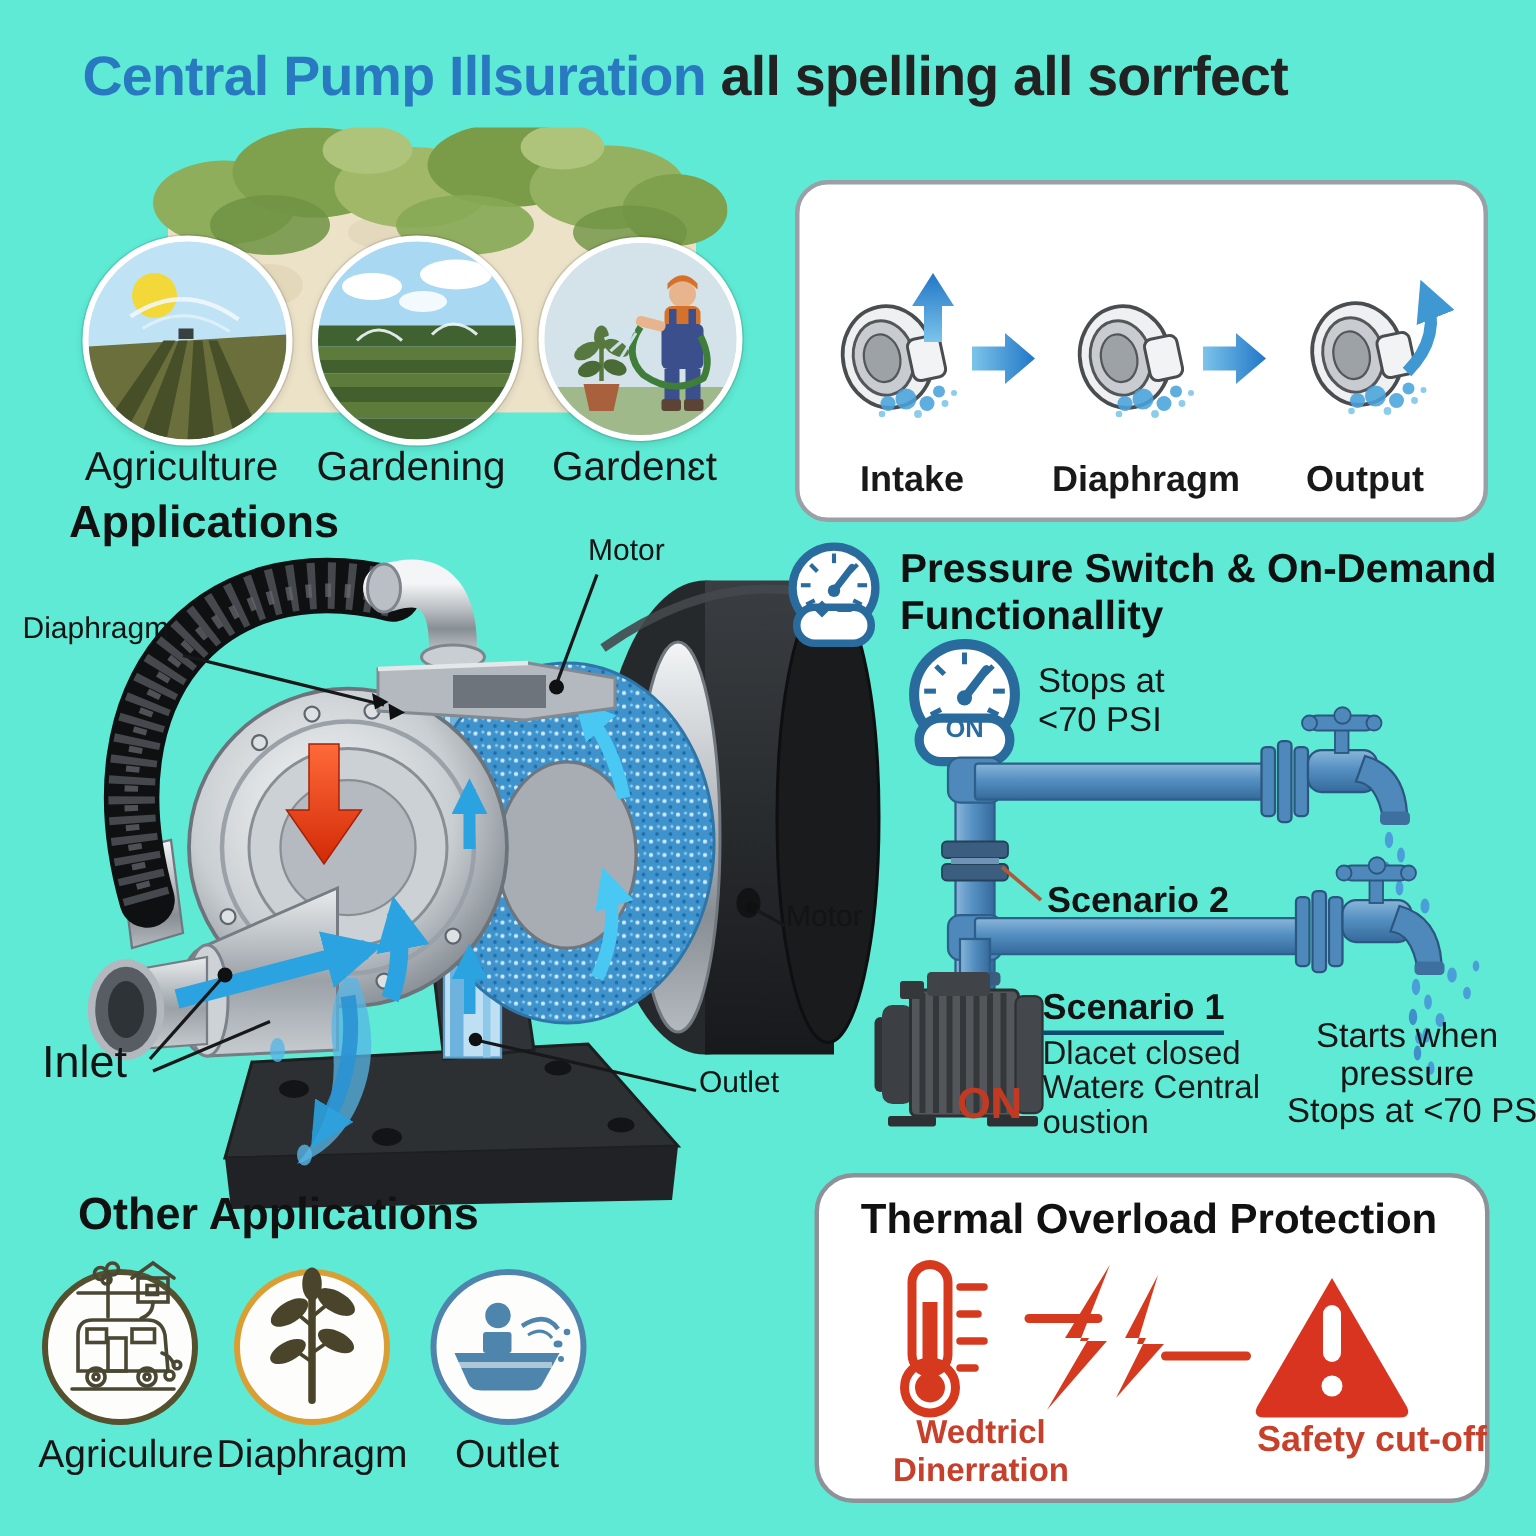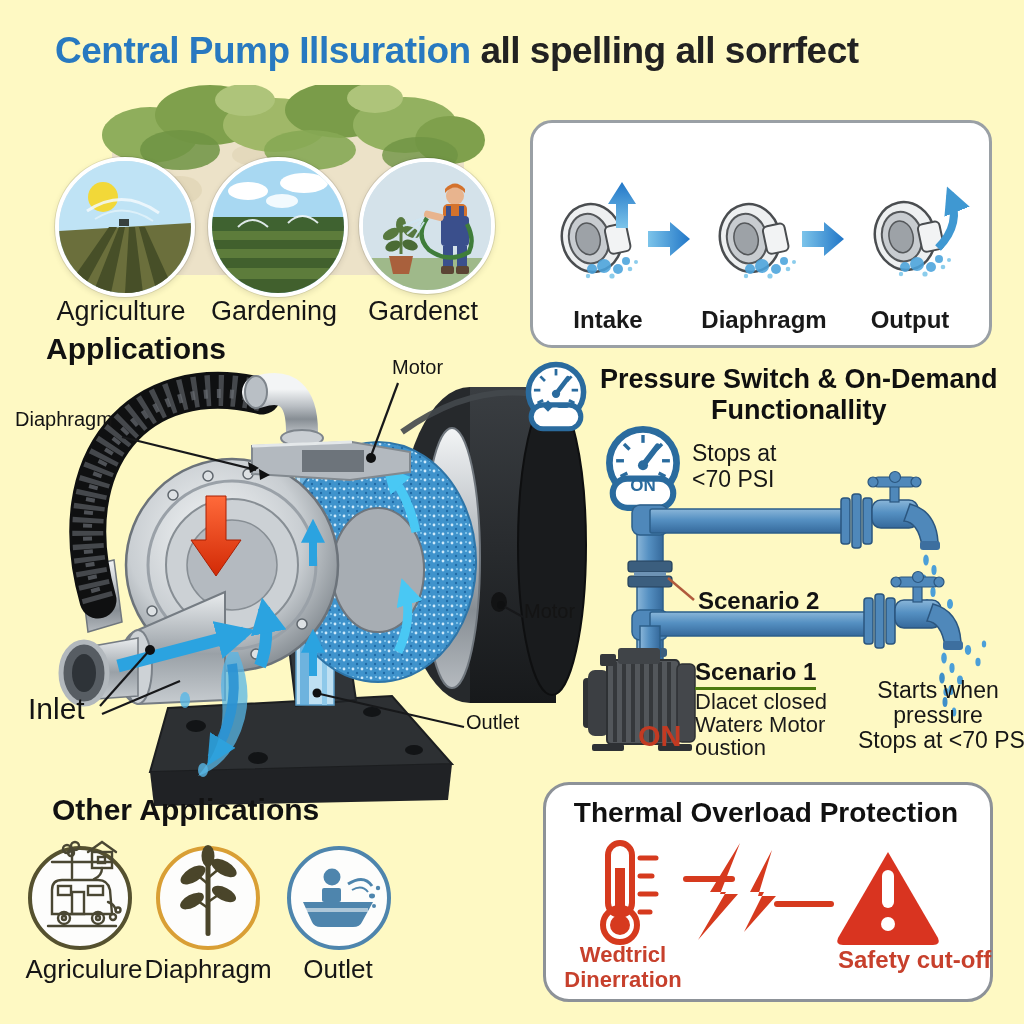--- a/index.html
+++ b/index.html
@@ -1,34 +1,34 @@
 <!DOCTYPE html>
 <html><head>
 <meta charset="utf-8">
 <style>
   html,body{margin:0;padding:0;background:#e9e9e9;}
-  .canvas{position:relative;width:1024px;height:1024px;background:#fef9c3;overflow:hidden;
+  .canvas{position:relative;width:1024px;height:1024px;background:#5eead4;overflow:hidden;
           font-family:"Liberation Sans","DejaVu Sans",sans-serif;color:#1d1d1d;}
   .abs{position:absolute;}
   .ctr{transform:translateX(-50%);white-space:nowrap;}
   .ttl{font-size:37px;font-weight:700;letter-spacing:-0.5px;}
   .ttl .brand{color:#2879c0;}
   .ttl .suffix{color:#222;font-weight:600;}
   .photo-circle{position:absolute;border-radius:50%;border:4px solid #fff;overflow:hidden;
                 box-shadow:0 0 0 1px rgba(0,0,0,.10),0 2px 6px rgba(0,0,0,.12);background:#cfe3ee;}
   .cap{font-size:27px;font-weight:500;color:#161616;}
   .h1{font-size:30px;font-weight:700;color:#111;}
   .boxframe{position:absolute;border:3px solid #9aa0a5;border-radius:22px;background:#fff;}
   .boxtitle{font-size:27px;font-weight:700;color:#111;}
   .steplbl{font-size:24px;font-weight:700;color:#191919;}
   .pumplbl{font-size:20px;font-weight:500;color:#141414;}
   .ptitle{font-size:27px;font-weight:700;color:#101010;line-height:31px;}
   .ptext{font-size:23px;font-weight:500;color:#161616;line-height:26px;}
   .sc2{font-size:24px;font-weight:600;color:#131313;}
-  .sc1h{font-size:24px;font-weight:600;color:#131313;border-bottom:3px solid #4d7c0f;padding-bottom:1px;display:inline-block;}
+  .sc1h{font-size:24px;font-weight:600;color:#131313;border-bottom:3px solid #0c4a6e;padding-bottom:1px;display:inline-block;}
   .sc1t{font-size:22px;font-weight:500;color:#1a1a1a;line-height:23px;}
   .onred{font-size:29px;font-weight:800;color:#c23a22;}
   .rnote{font-size:23px;font-weight:500;color:#161616;line-height:25px;text-align:center;}
   .blbl{font-size:26px;font-weight:500;color:#161616;}
   .redlbl{font-size:22px;font-weight:600;color:#c7402c;line-height:25px;text-align:center;}
   .redlbl2{font-size:24px;font-weight:600;color:#c7402c;}
 </style>
 </head>
 <body>
 
@@ -431,33 +431,33 @@
         <line x1="669" y1="662" x2="669" y2="742"></line>
       </g>
       <rect x="618" y="648" width="42" height="16" rx="3" fill="#404448"></rect>
       <rect x="600" y="654" width="16" height="12" rx="2" fill="#35383b"></rect>
       <rect x="677" y="664" width="18" height="78" rx="5" fill="#44474b" stroke="#2e3134" stroke-width="1.5"></rect>
       <rect x="592" y="744" width="32" height="7" rx="2" fill="#2e3134"></rect>
       <rect x="658" y="744" width="34" height="7" rx="2" fill="#2e3134"></rect>
     </g>
   </svg>
 
-  <div class="abs ptitle" style="left:600px;top:364px;text-align:center;">
+  <div class="abs ptitle" style="left:600px;top:364px;">
     <div>Pressure Switch &amp; On-Demand</div>
     <div>Functionallity</div>
   </div>
   <div class="abs ptext" style="left:692px;top:440px;">
     <div>Stops at</div>
     <div>&lt;70 PSI</div>
   </div>
   <div class="abs sc2" style="left:698px;top:587px;">Scenario 2</div>
   <div class="abs" style="left:695px;top:658px;">
     <span class="sc1h">Scenario 1</span>
     <div class="sc1t">Dlacet closed</div>
-    <div class="sc1t">Waterɛ Motor</div>
+    <div class="sc1t">Waterɛ Central</div>
     <div class="sc1t">oustion</div>
   </div>
   <div class="abs onred" style="left:638px;top:720px;">ON</div>
   <div class="abs rnote" style="left:858px;top:678px;width:160px;">
     <div>Starts when</div>
     <div>pressure</div>
     <div style="white-space:nowrap;">Stops at &lt;70 PSI</div>
   </div>
 
   <div class="abs h1" style="left:52px;top:793px;">Other Applications</div>
@@ -554,19 +554,19 @@
       <rect x="774" y="901" width="60" height="6" rx="3"></rect>
     </g>
 
     <g>
       <path d="M888,852 L938,938 Q941,945 933,945 L843,945 Q835,945 838,938 Z" fill="#d93420"></path>
       <rect x="882" y="870" width="12" height="38" rx="6" fill="#ffffff"></rect>
       <circle cx="888" cy="924" r="7" fill="#ffffff"></circle>
     </g>
   </svg>
 
-  <div class="abs redlbl" style="left:558px;top:942px;width:130px;">
+  <div class="abs redlbl" style="left:589px;top:942px;width:130px;">
     <div>Wedtricl</div>
     <div>Dinerration</div>
   </div>
   <div class="abs redlbl2" style="left:838px;top:946px;">Safety cut-off</div>
 
 </div>
 
 </body></html>

